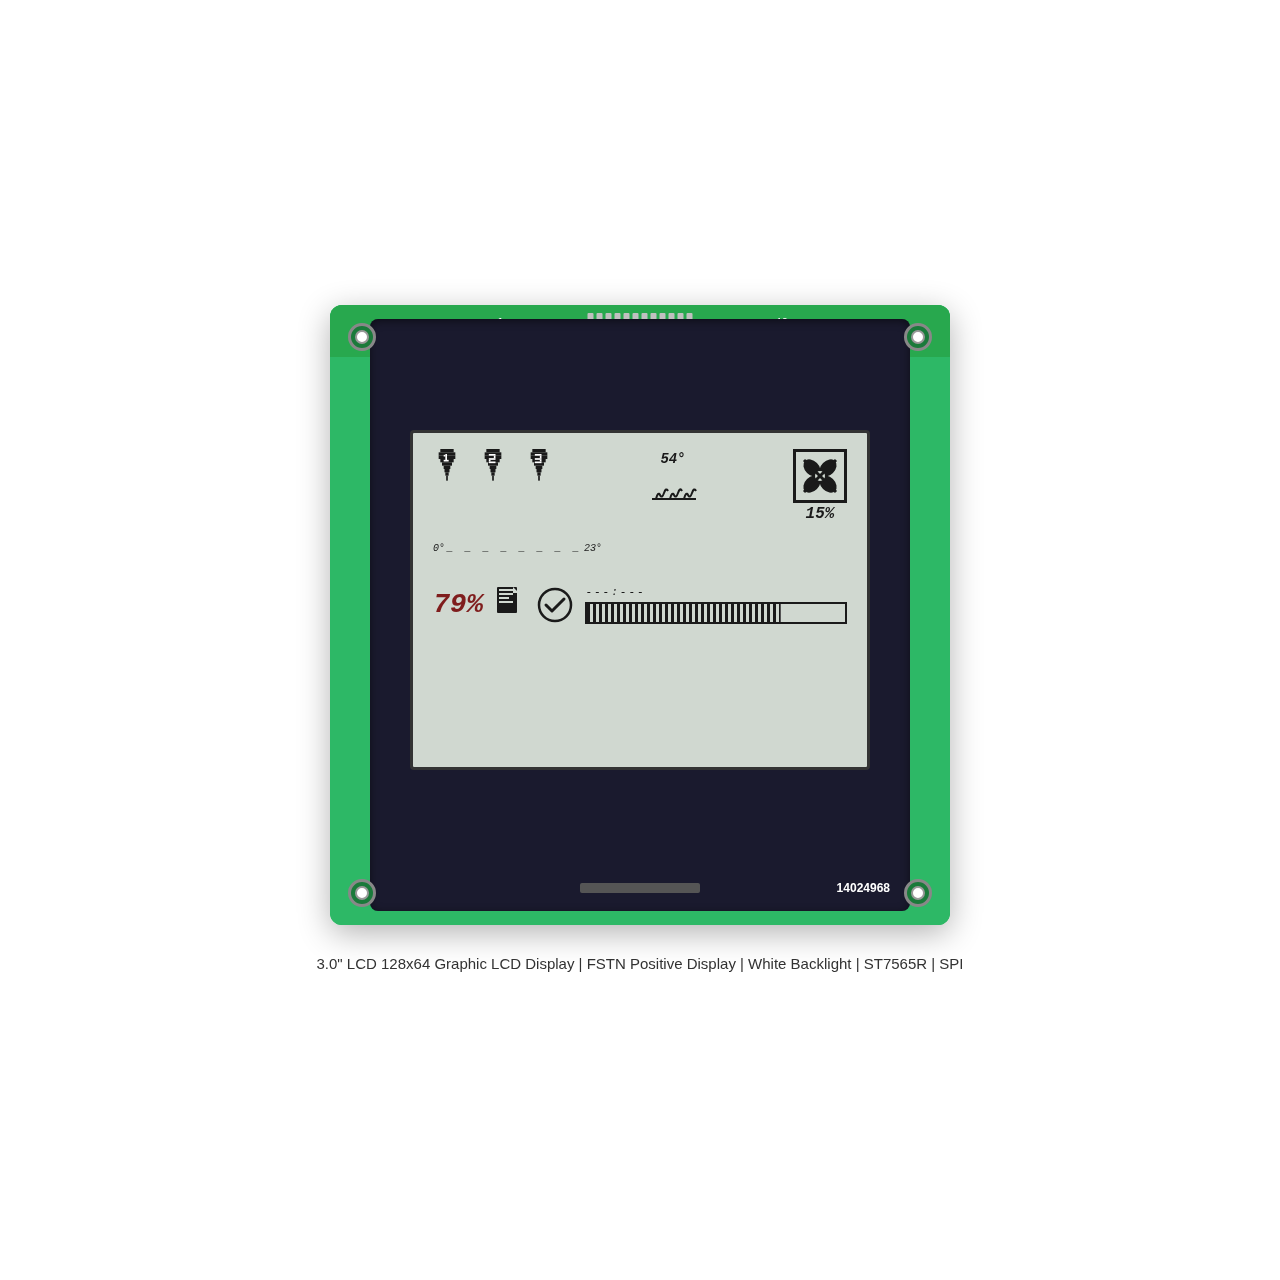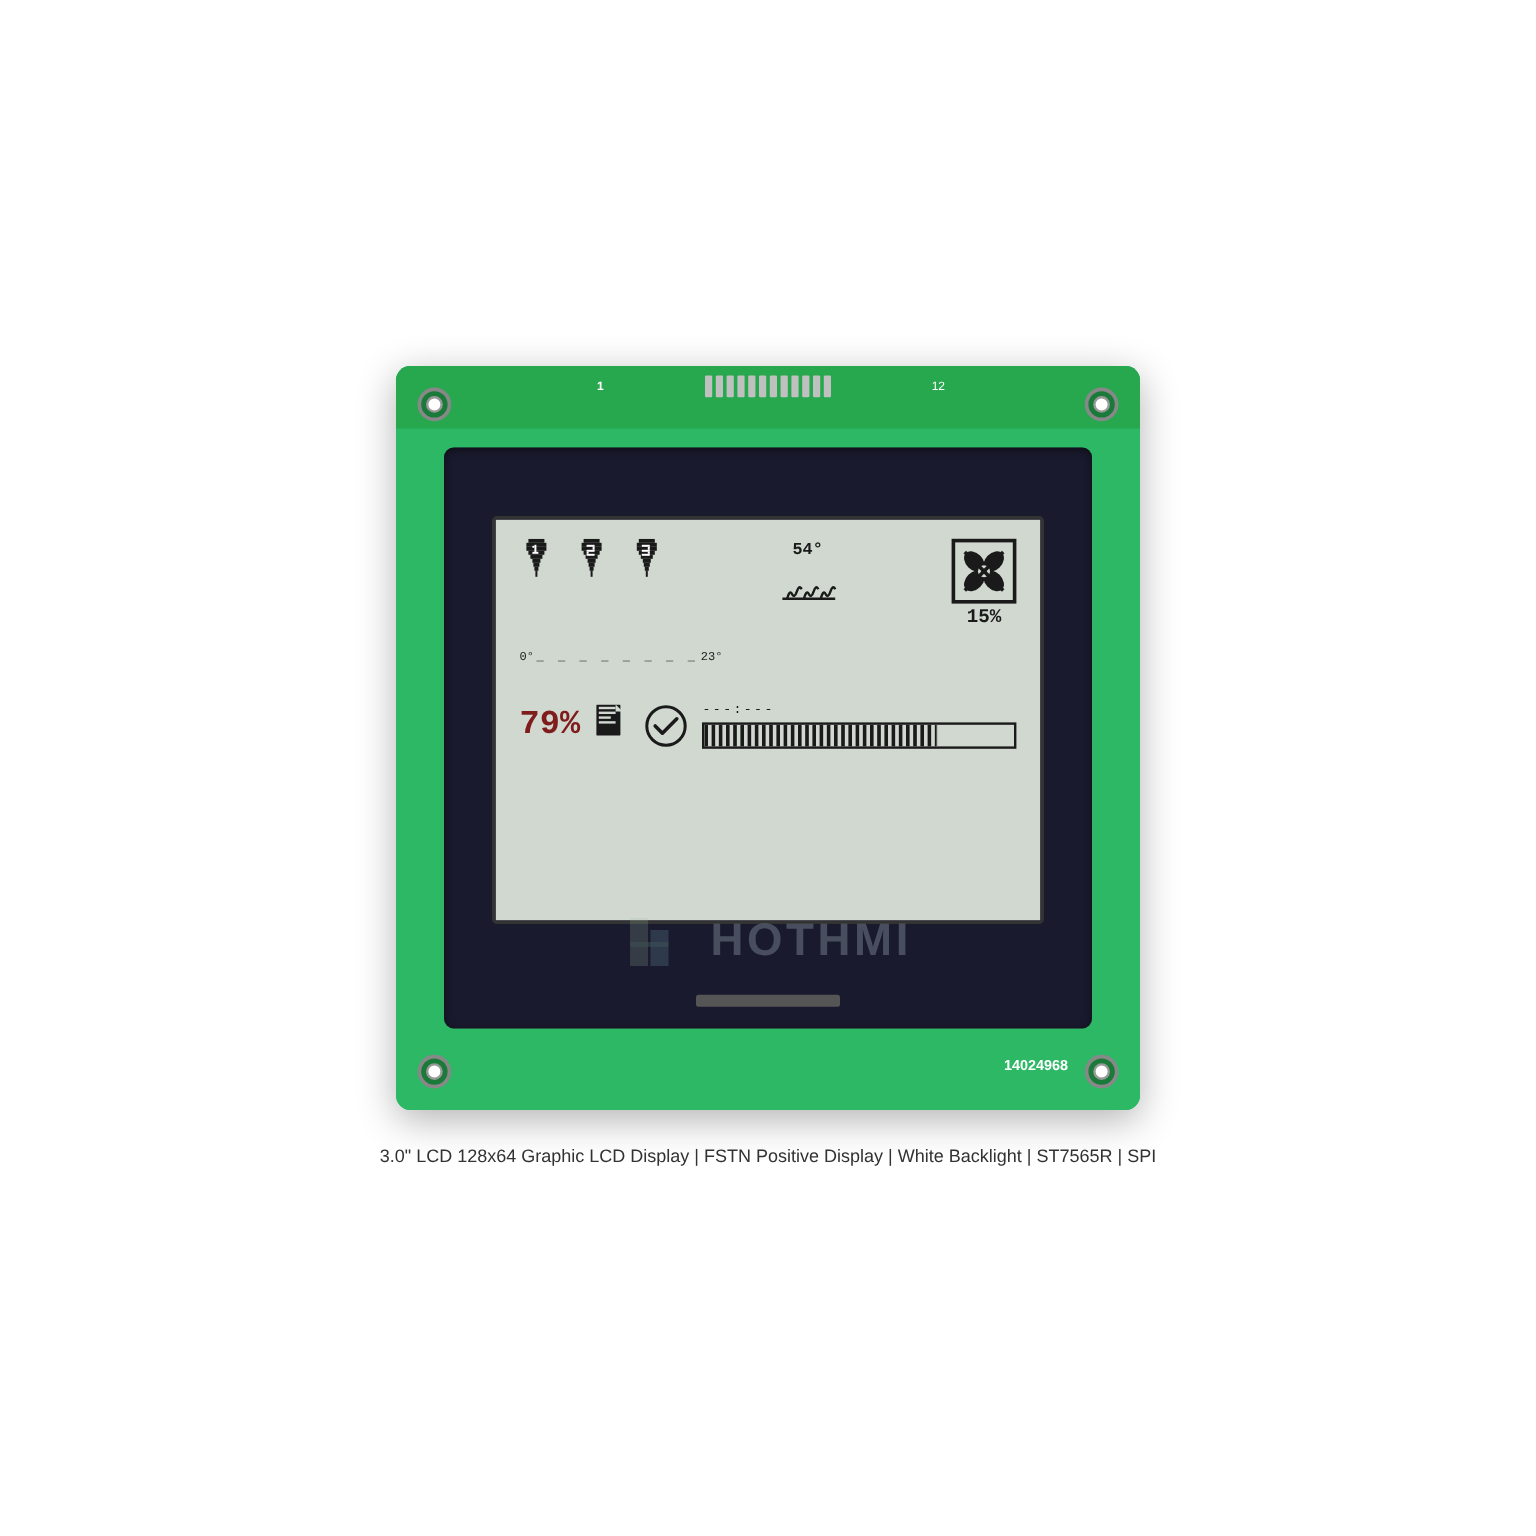--- a/index.html
+++ b/index.html
@@ -108,28 +108,29 @@
 
     .hole-tl { top: 18px; left: 18px; }
     .hole-tr { top: 18px; right: 18px; }
     .hole-bl { bottom: 18px; left: 18px; }
     .hole-br { bottom: 18px; right: 18px; }
 
     
     .lcd-module {
       position: relative;
       width: 540px;
-      height: 484px;
+      height: 592px;
       background: #1a1a2e;
       border-radius: 8px;
       z-index: 2;
       display: flex;
       align-items: center;
       justify-content: center;
       box-shadow: inset 0 2px 8px rgba(0,0,0,0.5);
+      font-style: italic;
     }
 
     
     .lcd-screen {
       position: relative;
       width: 460px;
       height: 340px;
       background: #e8e8e8;
       border: 3px solid #333;
       border-radius: 4px;
@@ -550,27 +551,18 @@
             </div>
           </div>
 
         </div>
       </div>
 
       <div class="lcd-bottom-connector"></div>
 
     </div>
 
-    <div class="watermark">
-
-      <svg class="watermark-logo" viewBox="0 0 60 60" fill="none" xmlns="http://www.w3.org/2000/svg">
-        <rect x="5" y="10" width="15" height="40" fill="#a0c0a0" opacity="0.6"></rect>
-        <rect x="22" y="20" width="15" height="30" fill="#80b0c0" opacity="0.6"></rect>
-        <rect x="5" y="30" width="32" height="4" fill="#80c0a0" opacity="0.5"></rect>
-      </svg>
-      <span class="watermark-text">HOTHMI</span>
-    </div>
 
   </div>
 
   <div class="description-text">3.0" LCD 128x64 Graphic LCD Display | FSTN Positive Display | White Backlight | ST7565R | SPI</div>
 
 </div>
 
 </body></html>

